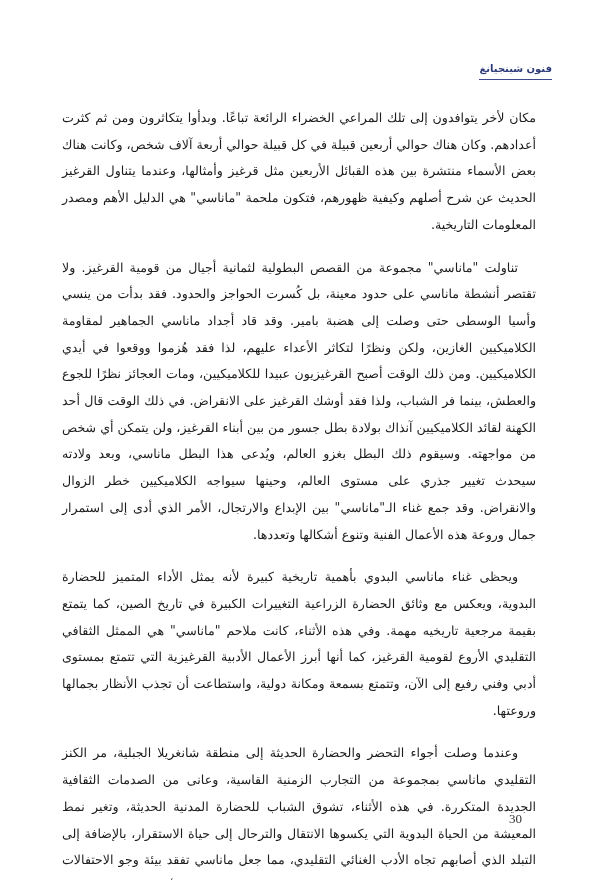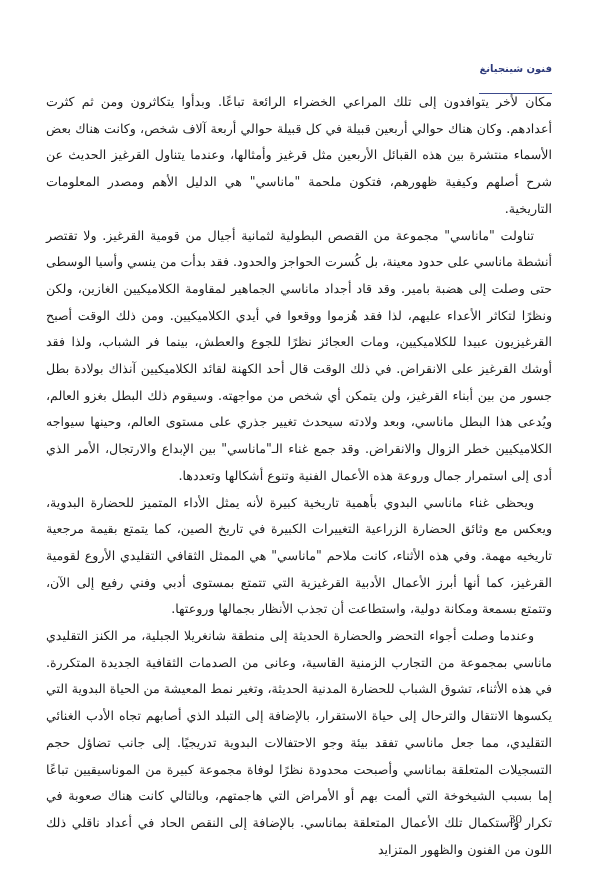--- a/index.html
+++ b/index.html
@@ -23,38 +23,38 @@
     }
     .running-header {
       position: absolute;
       top: 62px;
       right: 48px;
       direction: rtl;
       font-family: "DejaVu Sans", "Liberation Sans", sans-serif;
       font-size: 10px;
       font-weight: bold;
       color: #2d3a7a;
-      padding-bottom: 18px;
+      padding-bottom: 4px;
       border-bottom: 1px solid #3c4a8c;
       line-height: 13px;
     }
     .body-text {
       position: absolute;
       top: 89px;
       left: 46px;
       width: 506px;
       direction: rtl;
       text-align: justify;
       text-align-last: right;
       font-size: 12.6px;
       line-height: 26.7px;
       color: #1c1c1c;
     }
     .body-text p {
-      margin: 0;
+      margin: 16px;
     }
     .body-text p.indent {
       text-indent: 18px;
     }
     .page-number {
       position: absolute;
       top: 811px;
       left: 509px;
       font-family: "Liberation Serif", "DejaVu Serif", serif;
       font-size: 13px;

